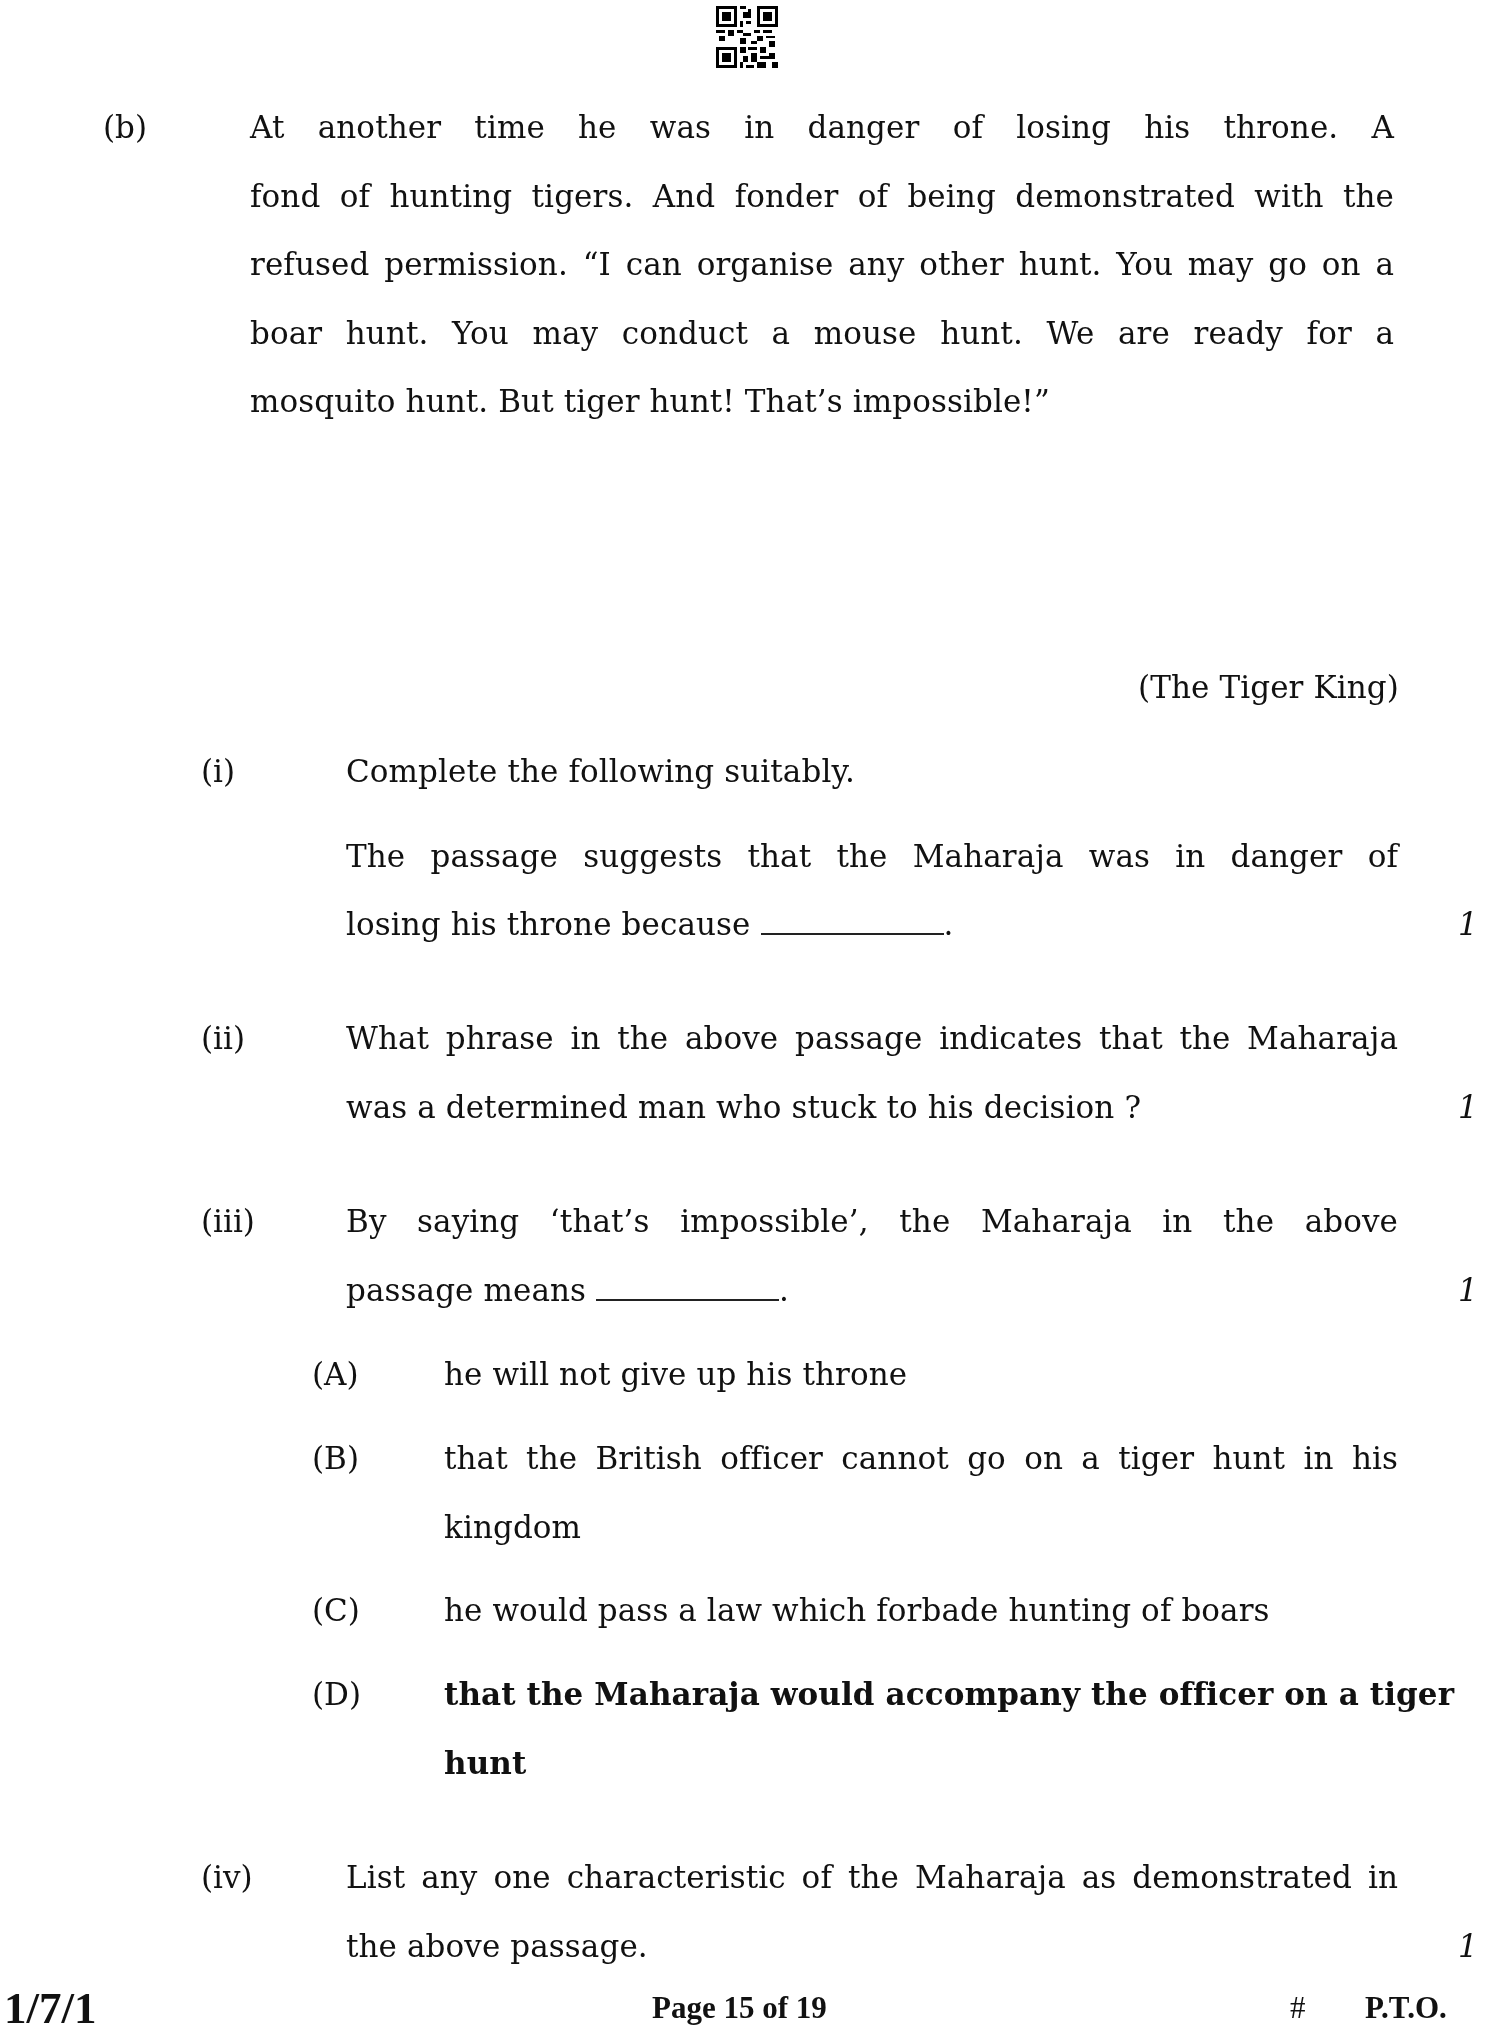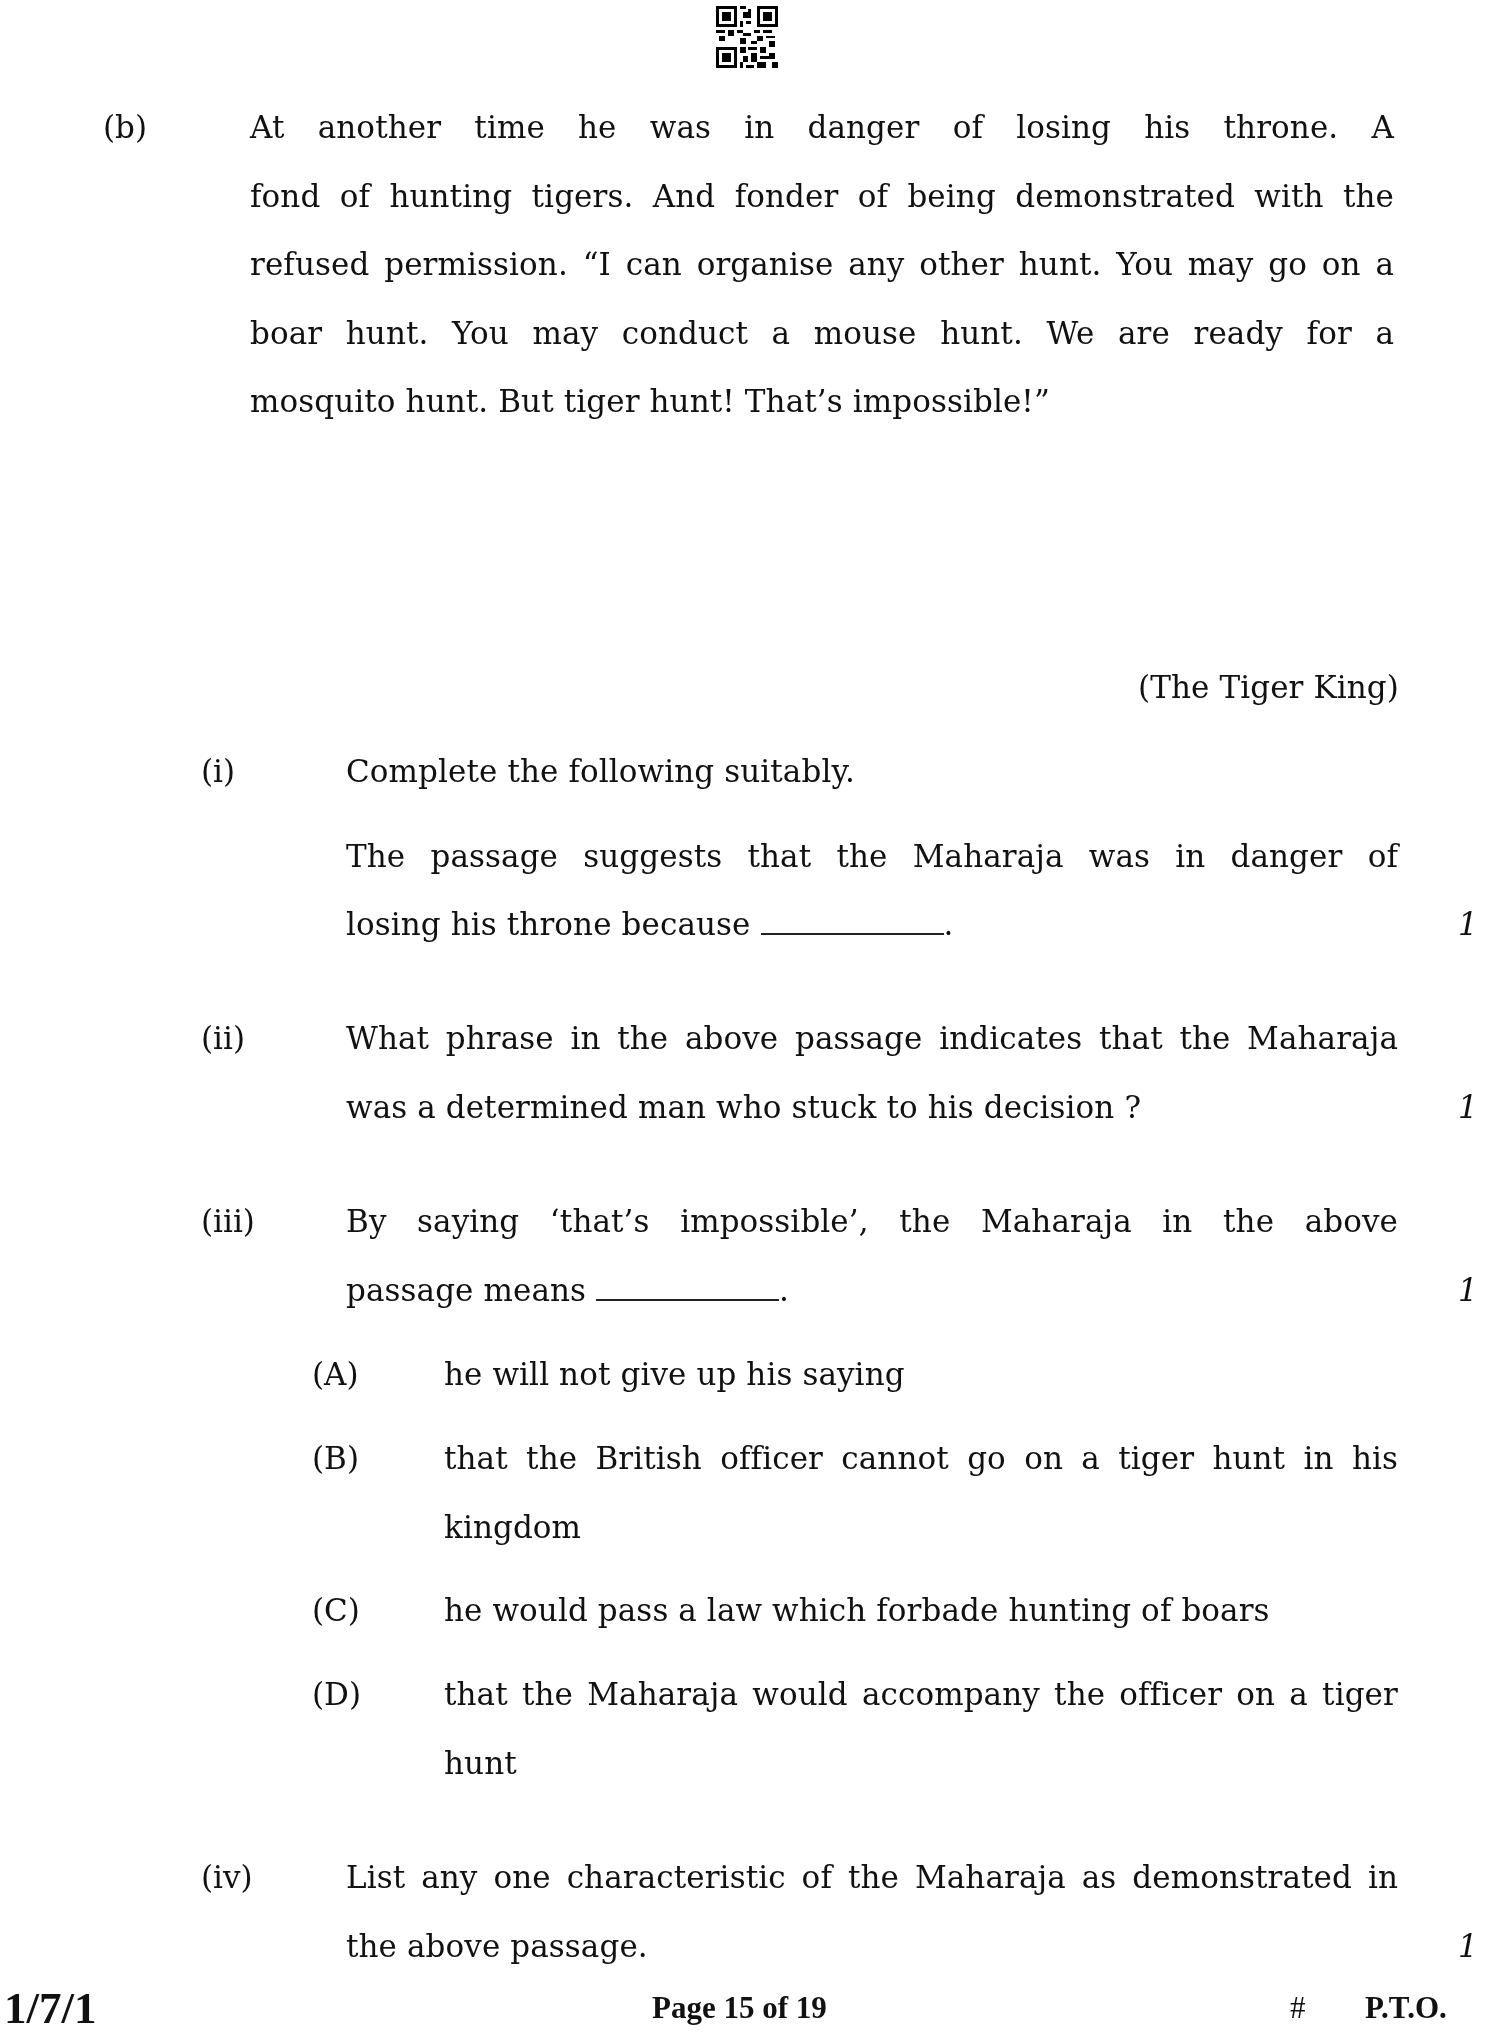--- a/index.html
+++ b/index.html
@@ -106,33 +106,33 @@
 <div class="mark" style="top:1073px;">1</div>
 
 <div class="abs label" style="left:201px; top:1187px;">(iii)</div>
 <div class="abs" style="left:312px; top:1187px; width:1086px;">
   <span class="txt just">By saying ‘that’s impossible’, the Maharaja in the above</span>
   <span class="txt" style="display:block;"><span>passage means</span> <span class="blank"></span><span>.</span></span>
 </div>
 <div class="mark" style="top:1256px;">1</div>
 
 <div class="abs label" style="left:312px; top:1340px;">(A)</div>
-<div class="abs txt" style="left:410px; top:1340px;">he will not give up his saying</div>
+<div class="abs txt" style="left:410px; top:1340px;">he will not give up his throne</div>
 
 <div class="abs label" style="left:312px; top:1424px;">(B)</div>
 <div class="abs" style="left:410px; top:1424px; width:988px;">
   <span class="txt just">that the British officer cannot go on a tiger hunt in his</span>
   <span class="txt" style="display:block;">kingdom</span>
 </div>
 
 <div class="abs label" style="left:312px; top:1576px;">(C)</div>
 <div class="abs txt" style="left:410px; top:1576px;">he would pass a law which forbade hunting of boars</div>
 
 <div class="abs label" style="left:312px; top:1660px;">(D)</div>
-<div class="abs" style="left:410px; top:1660px; width:988px;">
+<div class="abs" style="left:410px; top:1660px; width:988px;font-weight:bold;">
   <span class="txt just">that the Maharaja would accompany the officer on a tiger</span>
   <span class="txt" style="display:block;">hunt</span>
 </div>
 
 <div class="abs label" style="left:201px; top:1843px;">(iv)</div>
 <div class="abs" style="left:312px; top:1843px; width:1086px;">
   <span class="txt just">List any one characteristic of the Maharaja as demonstrated in</span>
   <span class="txt" style="display:block;">the above passage.</span>
 </div>
 <div class="mark" style="top:1912px;">1</div>

